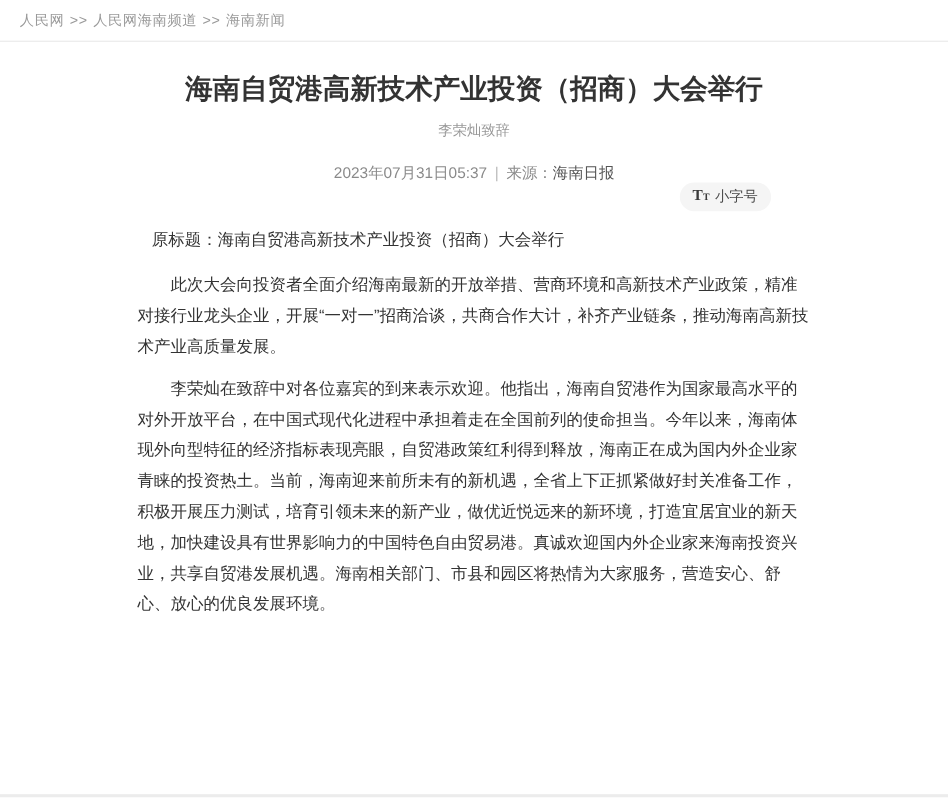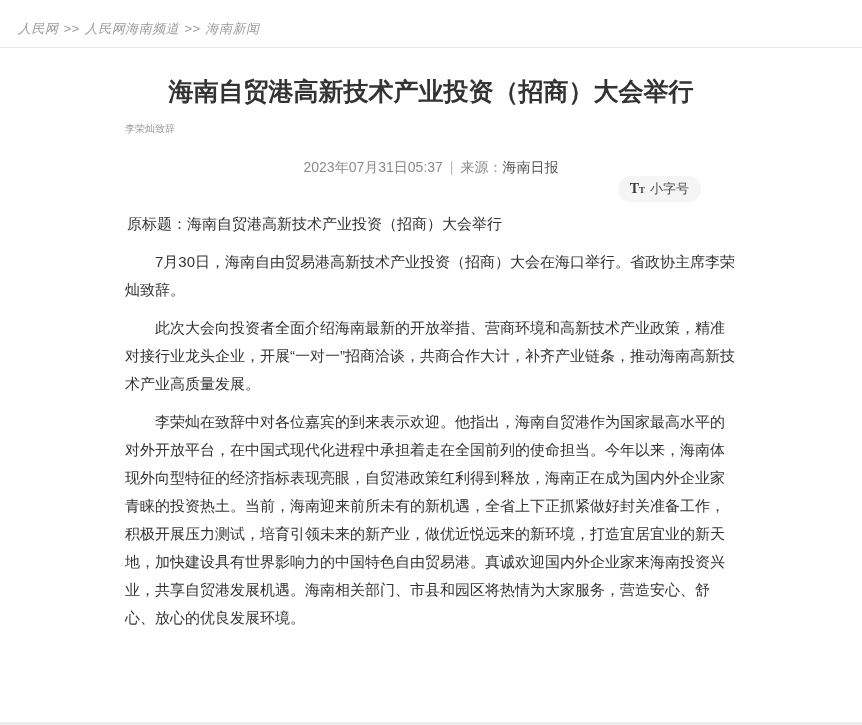--- a/index.html
+++ b/index.html
@@ -6,48 +6,48 @@
   html, body { margin: 0; padding: 0; }
   body {
     width: 862px;
     height: 725px;
     background: #ffffff;
     font-family: "Liberation Sans", "DejaVu Sans", sans-serif;
     position: relative;
     overflow: hidden;
   }
   .breadcrumb-bar {
-    padding: 20px 18px 9px 18px;
+    padding: 10px 18px 9px 18px;
     font-size: 13px;
     color: #9a9a9a;
     border-bottom: 1px solid #e9e9e9;
     letter-spacing: 0.5px;
-    font-style: italic;
   }
   .breadcrumb-bar a {
     color: #9a9a9a;
     text-decoration: none;
     cursor: pointer;
   }
   .crumb-sep { margin: 0 5px; color: #9a9a9a; }
   .content {
     width: 612px;
     margin: 0 auto;
   }
   .article-title {
     font-size: 25px;
     font-weight: bold;
     color: #333333;
     text-align: center;
     margin: 26px 0 0 0;
     line-height: 34px;
   }
   .article-subtitle {
+    text-align: center;
     color: #999999;
-    font-size: 10px;
+    font-size: 13px;
     margin-top: 12px;
     line-height: 18px;
   }
   .article-meta {
     text-align: center;
     color: #8a8a8a;
     font-size: 14px;
     margin-top: 20px;
     line-height: 18px;
   }
@@ -86,21 +86,21 @@
     align-items: baseline;
   }
   .t-big { font-size: 14px; font-weight: bold; }
   .t-small { font-size: 9px; font-weight: bold; }
   .article-body {
     margin-top: 8px;
     font-size: 15px;
     color: #333333;
     line-height: 28px;
   }
-  .original-title { margin: 2px; }
+  .original-title { margin: 13px; }
   .para { margin: 10px 0 0 0; text-indent: 2em; }
   .bottom-strip {
     position: absolute;
     bottom: 0;
     left: 0;
     right: 0;
     height: 3px;
     background: #ececec;
   }
 </style>
@@ -128,21 +128,20 @@
         <span class="t-icon">
             <span class="t-big">T</span>
             <span class="t-small">T</span>
           </span>
         <span>小字号</span>
       </button>
     </div>
 
     <div class="article-body">
       <p class="original-title"><span>原标题：</span><span>海南自贸港高新技术产业投资（招商）大会举行</span></p>
-      <p class="para">7月30日，海南自由贸易港高新技术产业投资（招商）大会在海口举行。省政协主席李荣灿致辞。</p>
       <p class="para">此次大会向投资者全面介绍海南最新的开放举措、营商环境和高新技术产业政策，精准对接行业龙头企业，开展“一对一”招商洽谈，共商合作大计，补齐产业链条，推动海南高新技术产业高质量发展。</p>
       <p class="para">李荣灿在致辞中对各位嘉宾的到来表示欢迎。他指出，海南自贸港作为国家最高水平的对外开放平台，在中国式现代化进程中承担着走在全国前列的使命担当。今年以来，海南体现外向型特征的经济指标表现亮眼，自贸港政策红利得到释放，海南正在成为国内外企业家青睐的投资热土。当前，海南迎来前所未有的新机遇，全省上下正抓紧做好封关准备工作，积极开展压力测试，培育引领未来的新产业，做优近悦远来的新环境，打造宜居宜业的新天地，加快建设具有世界影响力的中国特色自由贸易港。真诚欢迎国内外企业家来海南投资兴业，共享自贸港发展机遇。海南相关部门、市县和园区将热情为大家服务，营造安心、舒心、放心的优良发展环境。</p>
 
     </div>
 
   </div>
 
   <div class="bottom-strip"></div>
 
 </div>

